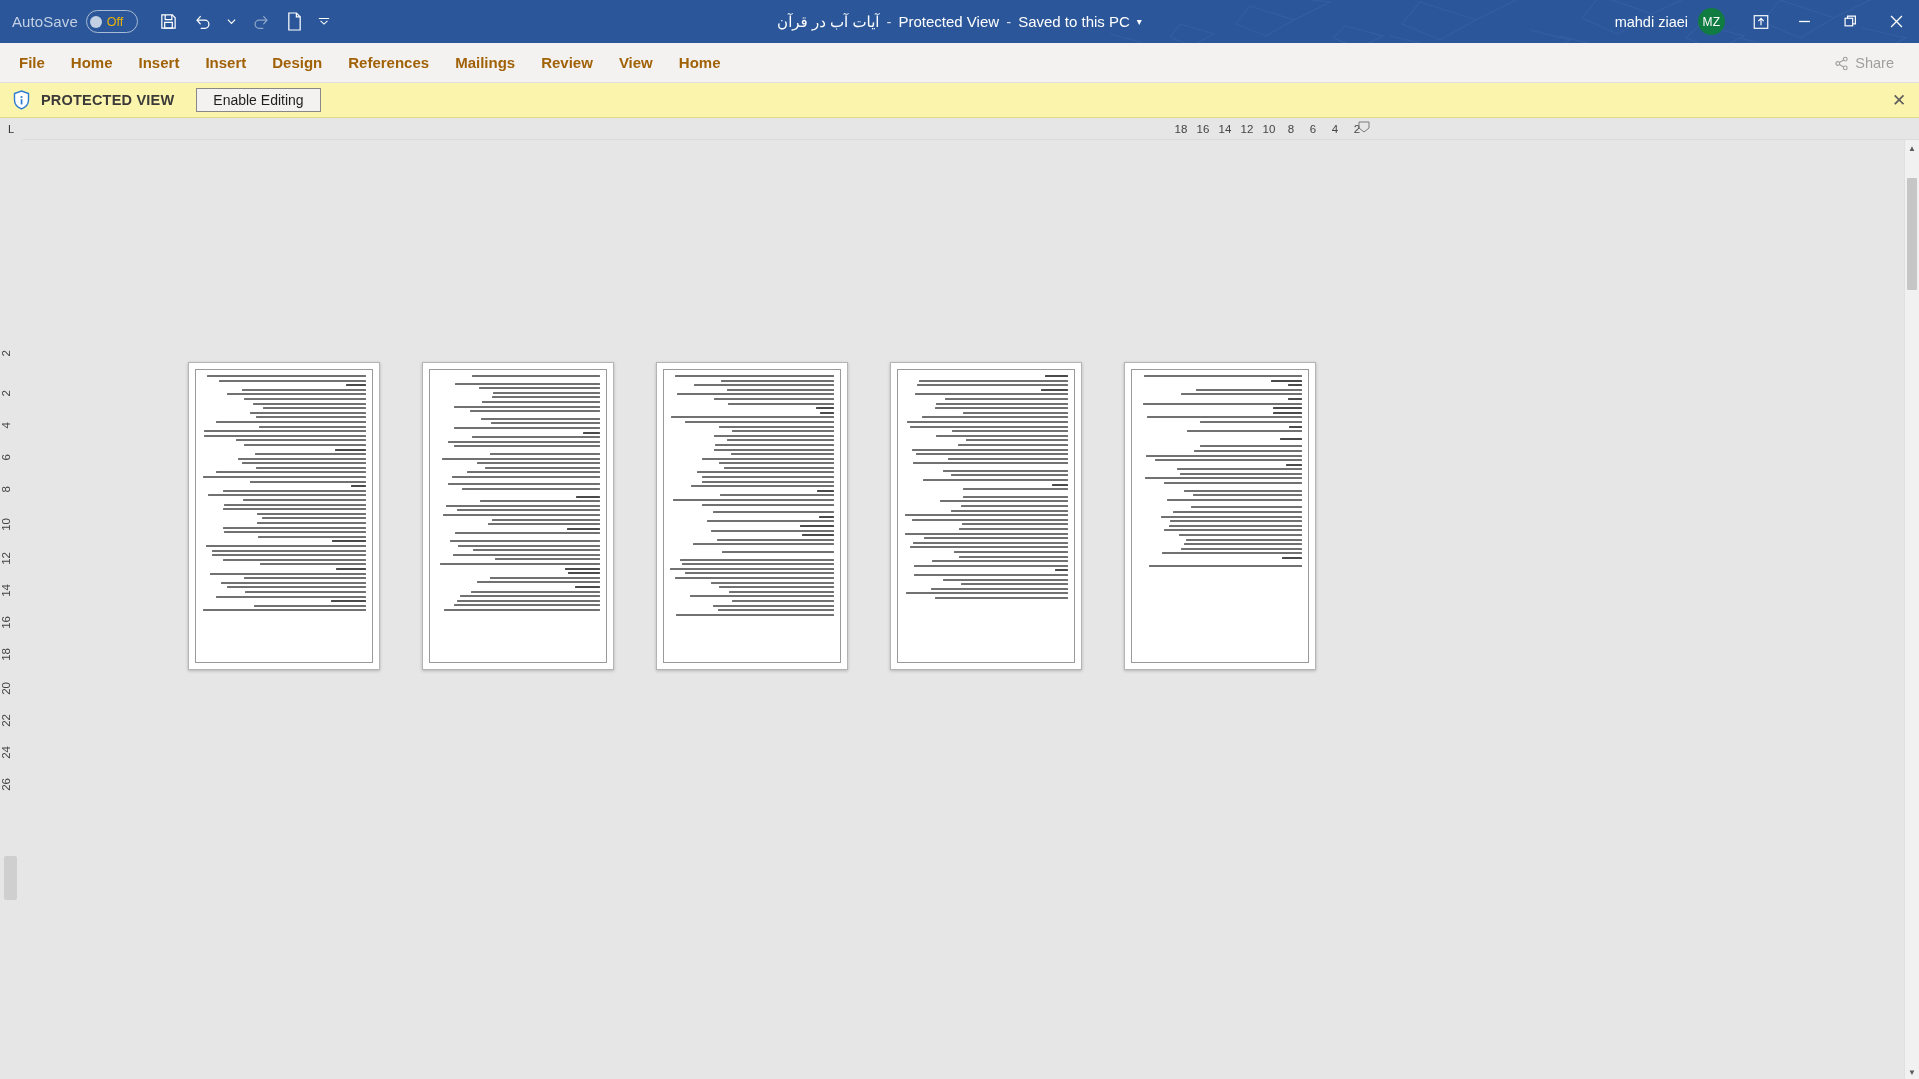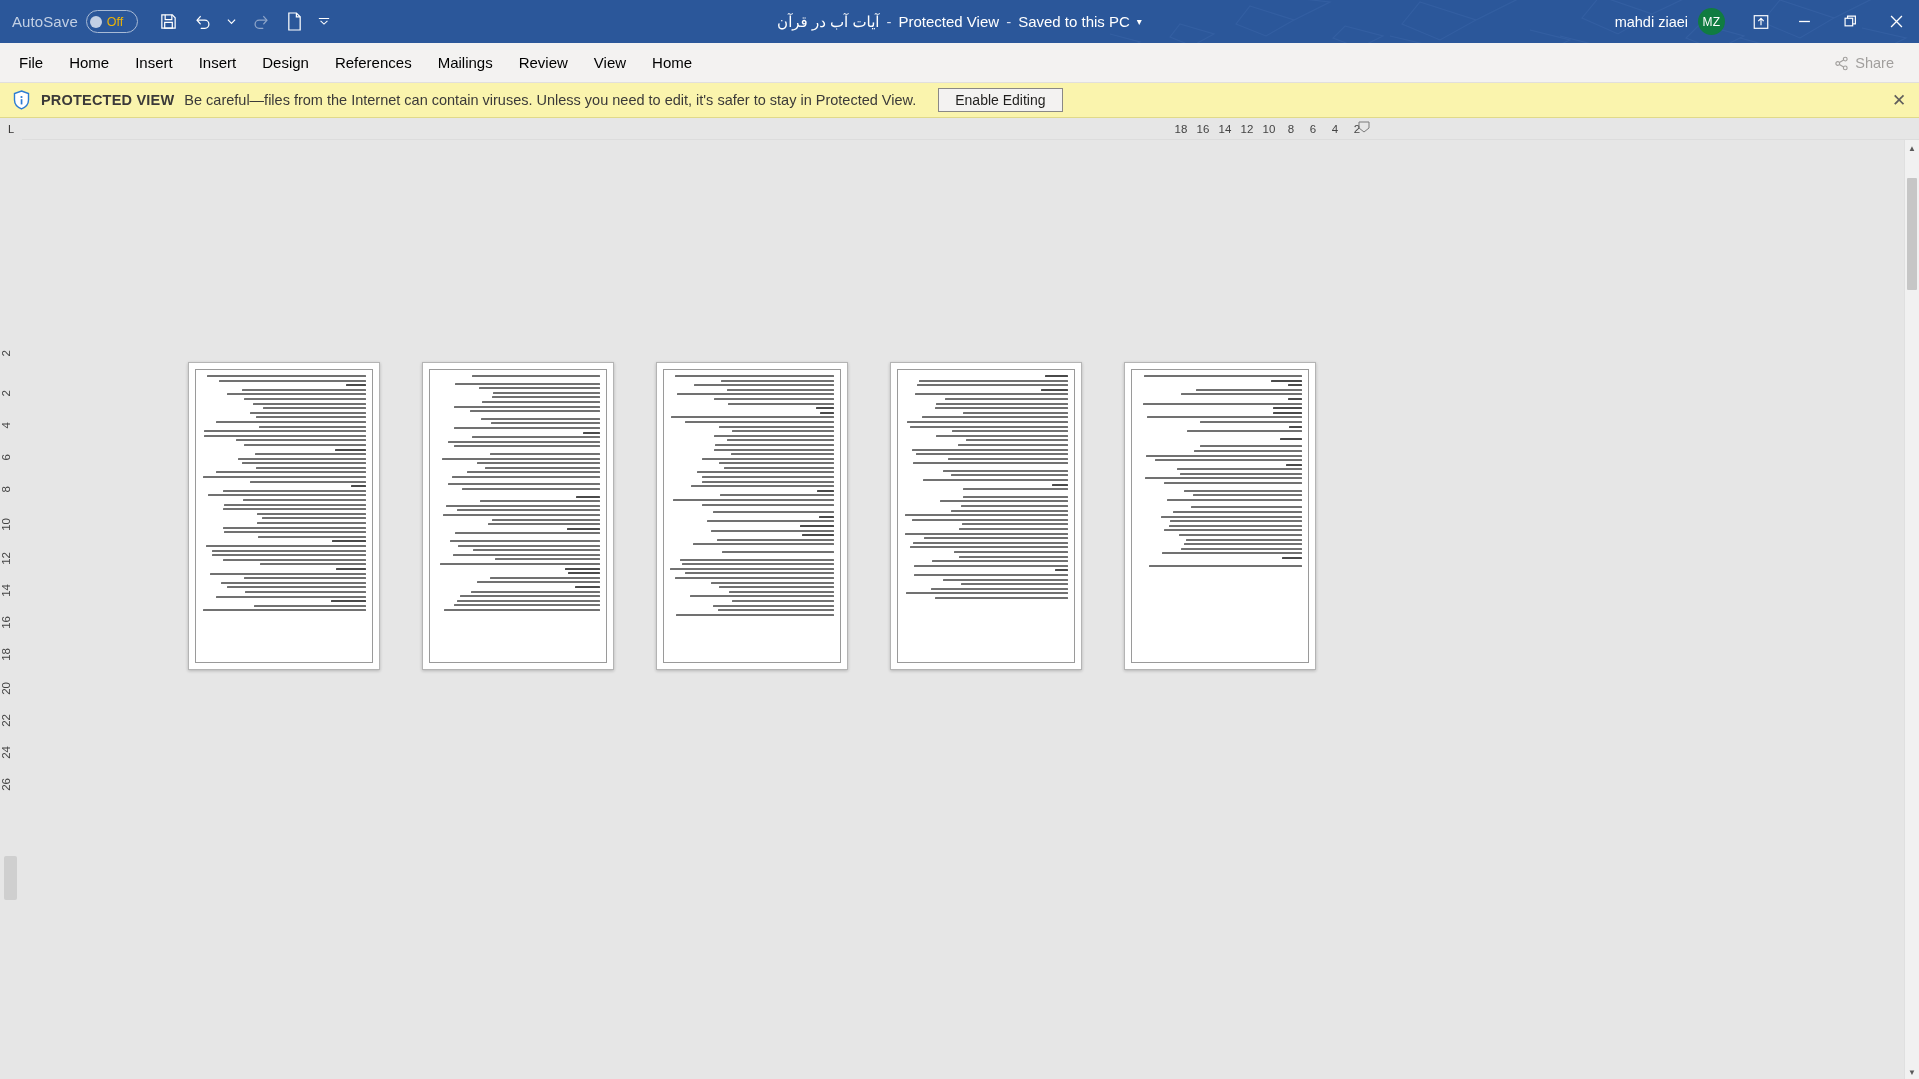--- a/index.html
+++ b/index.html
@@ -93,21 +93,21 @@
 
   
   .ribbon {
     height: 40px; background: #f3f2f1;
     display: flex; align-items: center; padding-left: 6px;
     border-bottom: 1px solid #e1dfdd;
     position: relative;
   }
   .tab {
     padding: 0 13px; height: 31px; display: flex; align-items: center;
-    font-size: 15px; color: #000000; border-radius: 3px;
+    font-size: 15px; color: #a16207; border-radius: 3px; font-weight: bold;
   }
   .share-btn {
     position: absolute; right: 12px; top: 6px;
     height: 28px; display: flex; align-items: center; gap: 6px;
     padding: 0 12px; font-size: 14.5px; color: #a19f9d;
     border: 1px solid transparent;
   }
 
   
   .pv-bar {
@@ -380,21 +380,20 @@
 
 <div class="pv-bar">
   <span class="pv-icon">
     <svg width="19" height="20" viewBox="0 0 18 20">
       <path d="M9 1 16 3.6v6.4c0 4.4-3 7.3-7 8.9-4-1.6-7-4.5-7-8.9V3.6z" fill="#fff" stroke="#2b7cd3" stroke-width="1.4"></path>
       <circle cx="9" cy="7" r="1.1" fill="#2b7cd3"></circle>
       <rect x="8.2" y="9.2" width="1.7" height="5.2" fill="#2b7cd3"></rect>
     </svg>
   </span>
   <span class="pv-strong">PROTECTED VIEW</span>
-  <span class="pv-text">Be careful—files from the Internet can contain viruses. Unless you need to edit, it's safer to stay in Protected View.</span>
   <button class="pv-enable">Enable Editing</button>
   <span class="pv-close">✕</span>
 </div>
 
 <div class="ruler-row">
   <div class="tabstop-box">L</div>
 
   <div class="hruler">
     <span class="rnum">2</span>
     <span class="rnum">4</span>

